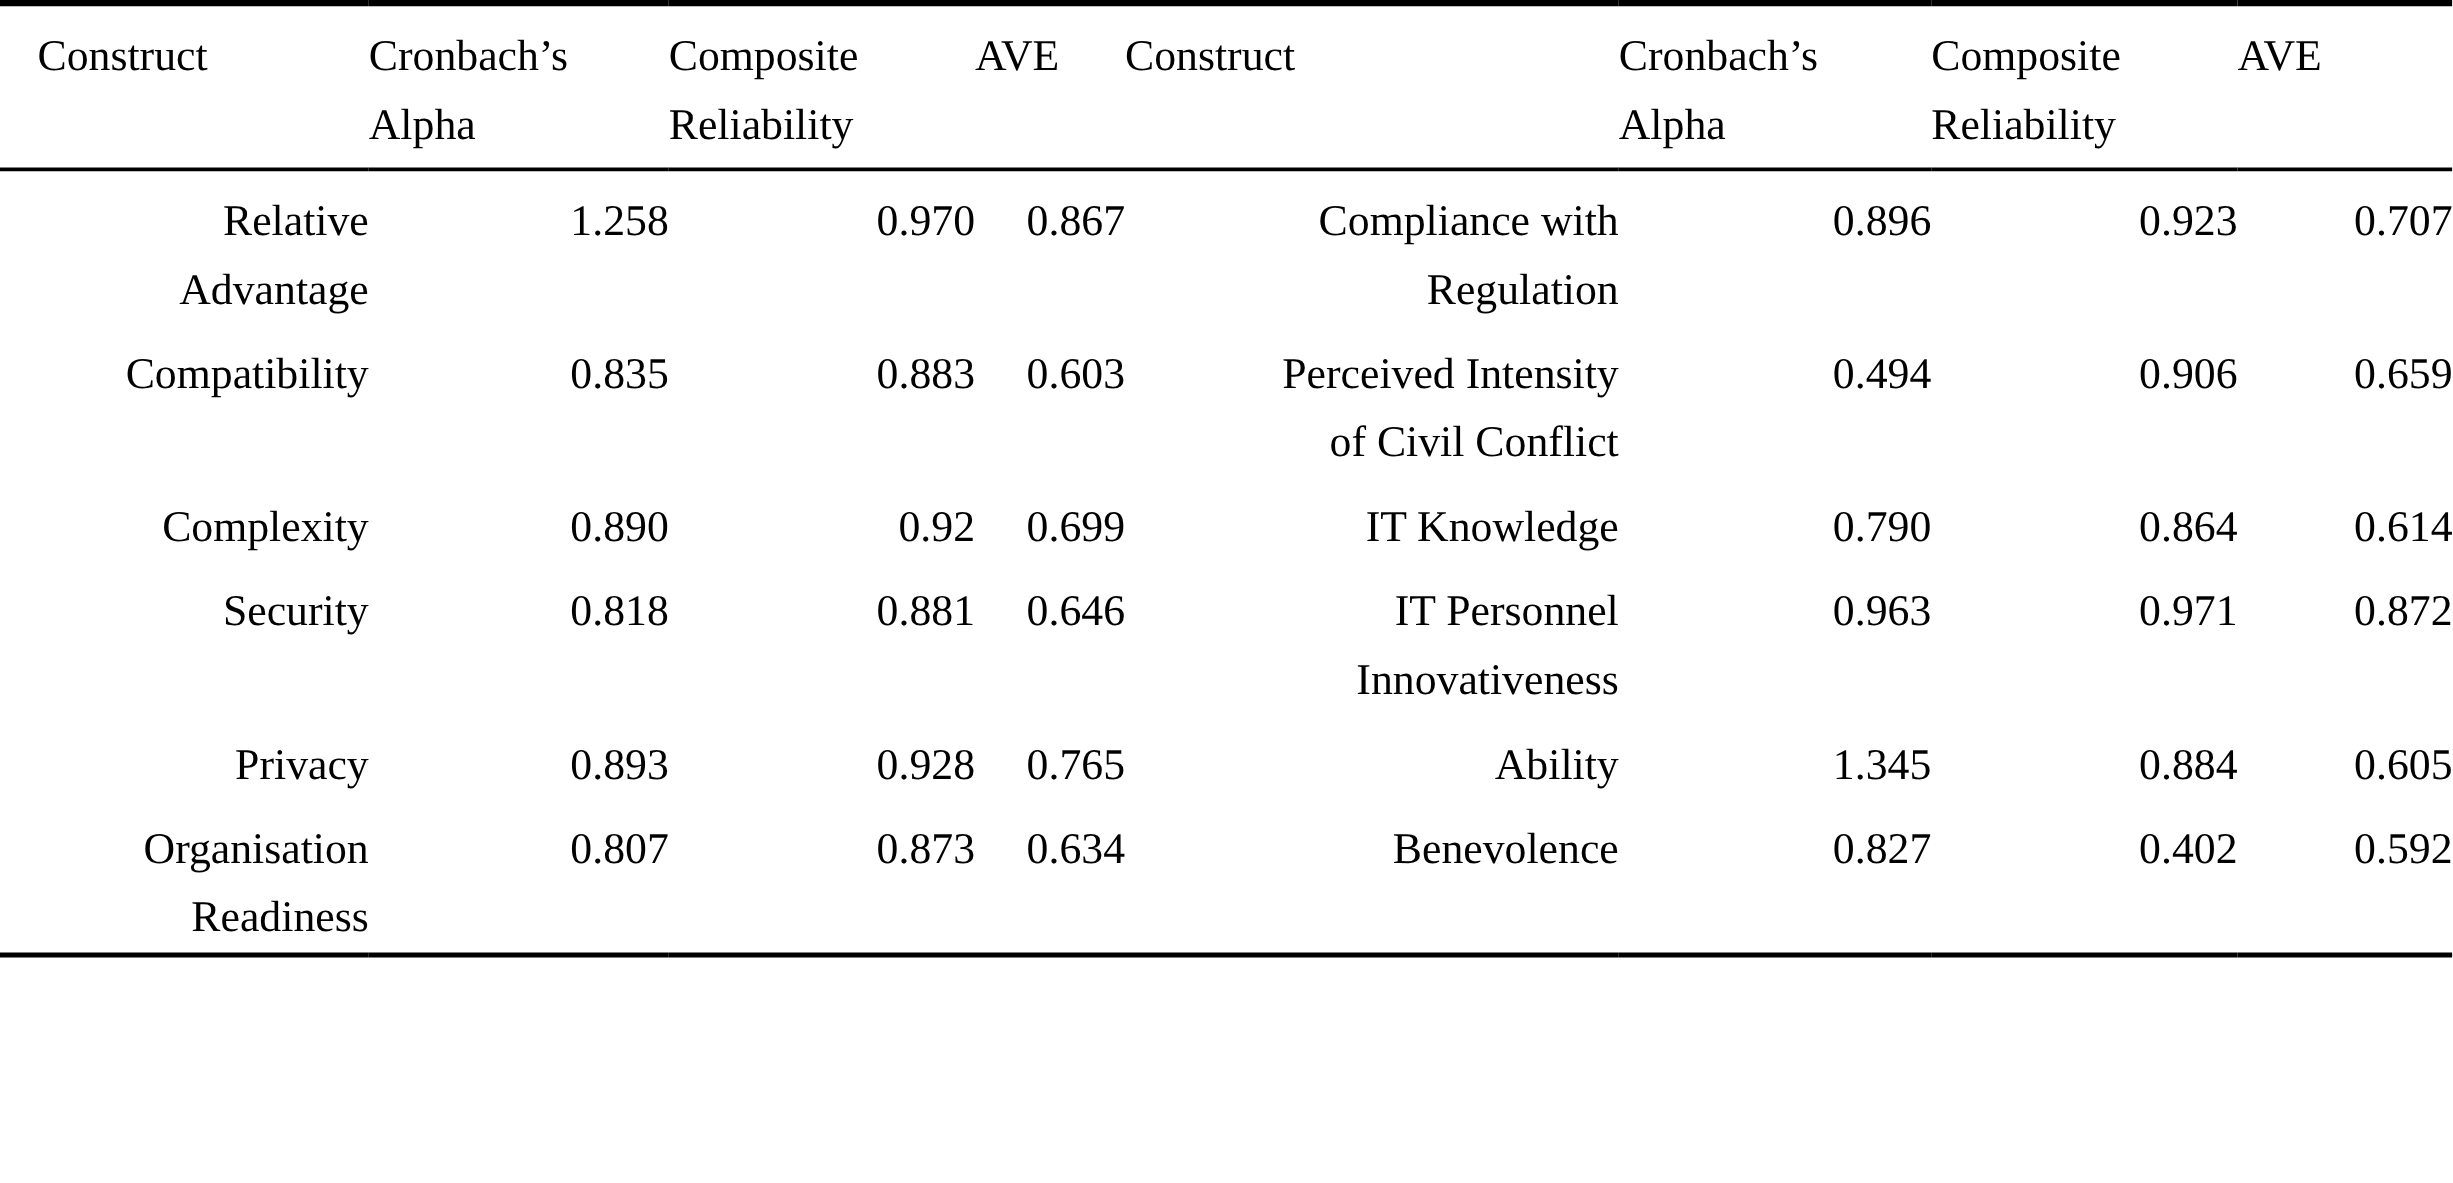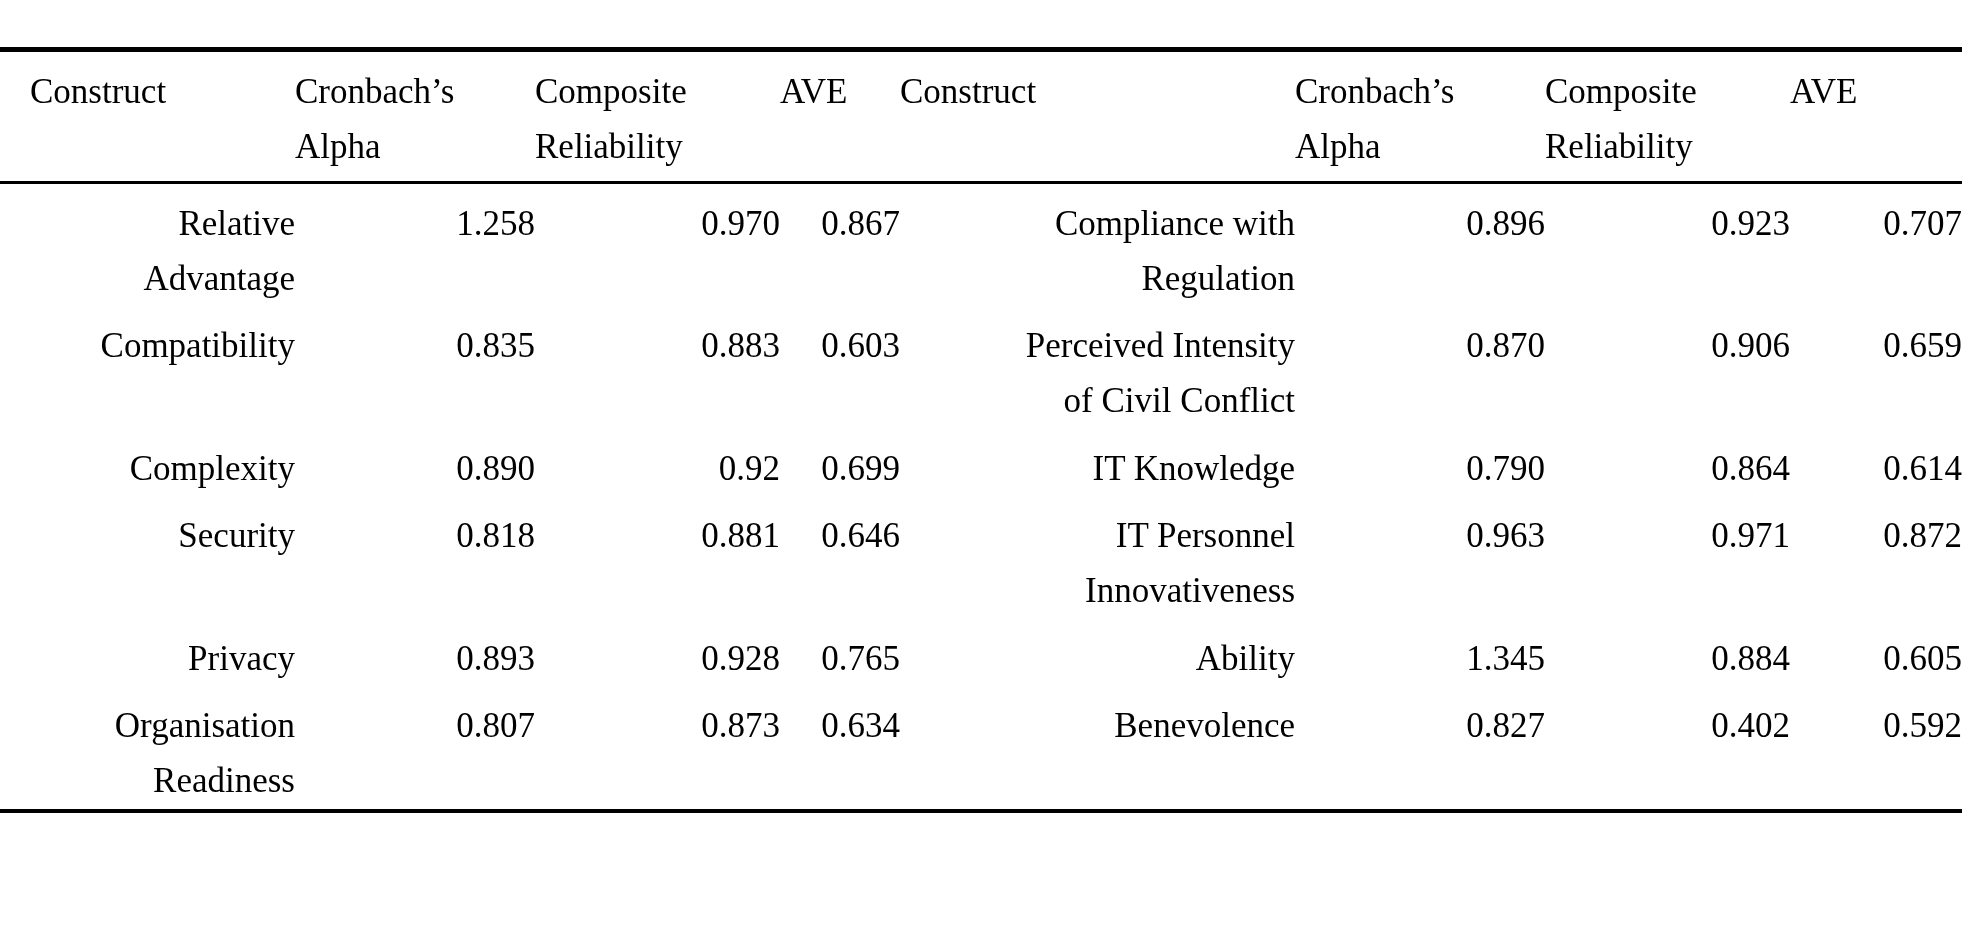--- a/index.html
+++ b/index.html
@@ -17,21 +17,20 @@
   table.paper-table {
     width: 1962px;
     border-collapse: collapse;
     table-layout: fixed;
     font-family: "Liberation Serif", "DejaVu Serif", serif;
     font-size: 35px;
     line-height: 1.58;
     color: #000000;
     border-top: 5px solid #000000;
     border-bottom: 4px solid #000000;
-    margin-top: 47px;
   }
   table.paper-table thead th {
     font-weight: normal;
     text-align: left;
     vertical-align: top;
     padding: 12px 0 6px 0;
     border-bottom: 3px solid #000000;
     white-space: pre-line;
   }
   table.paper-table tbody td {
@@ -89,21 +88,21 @@
         <td>0.923</td>
         <td>0.707</td>
       </tr>
       <tr>
         <td>Compatibility</td>
         <td>0.835</td>
         <td>0.883</td>
         <td>0.603</td>
         <td>Perceived Intensity
 of Civil Conflict</td>
-        <td>0.870</td>
+        <td>0.494</td>
         <td>0.906</td>
         <td>0.659</td>
       </tr>
       <tr>
         <td>Complexity</td>
         <td>0.890</td>
         <td>0.92</td>
         <td>0.699</td>
         <td>IT Knowledge</td>
         <td>0.790</td>

